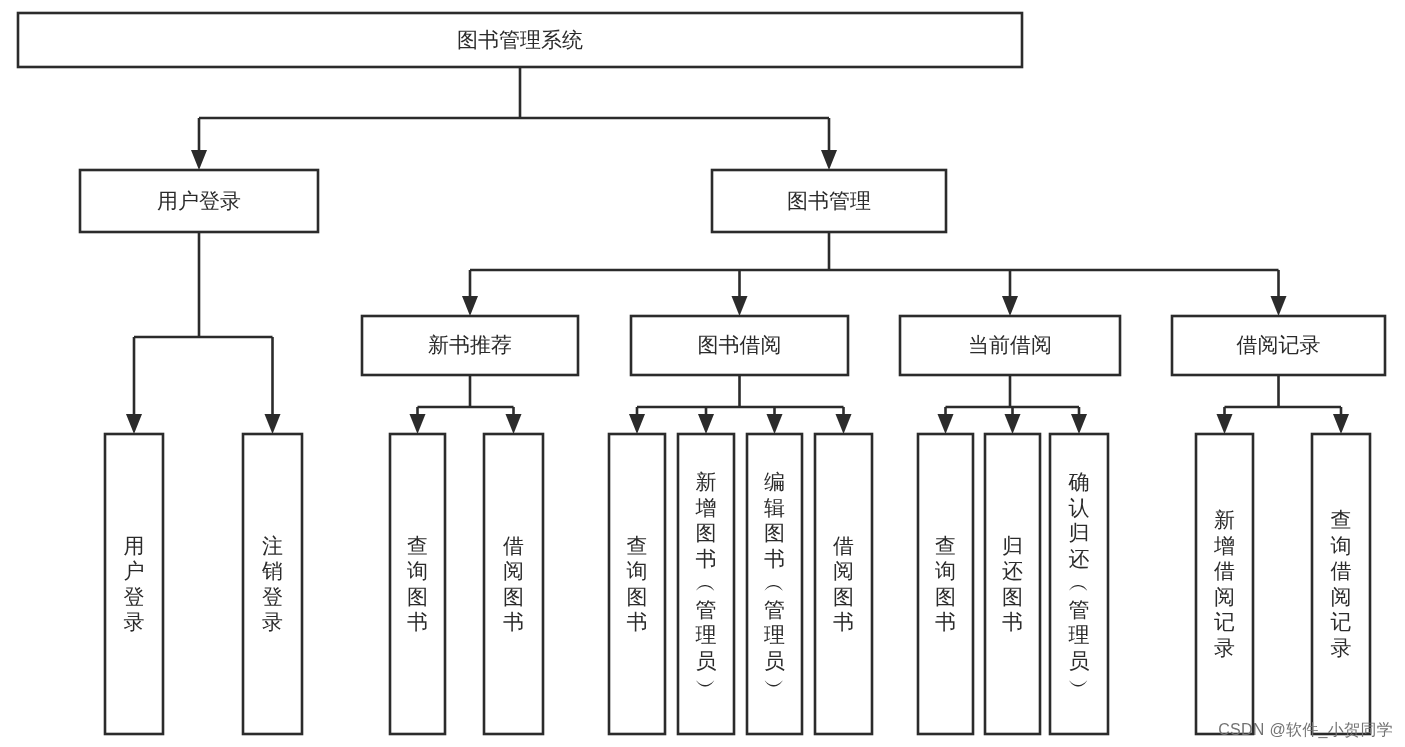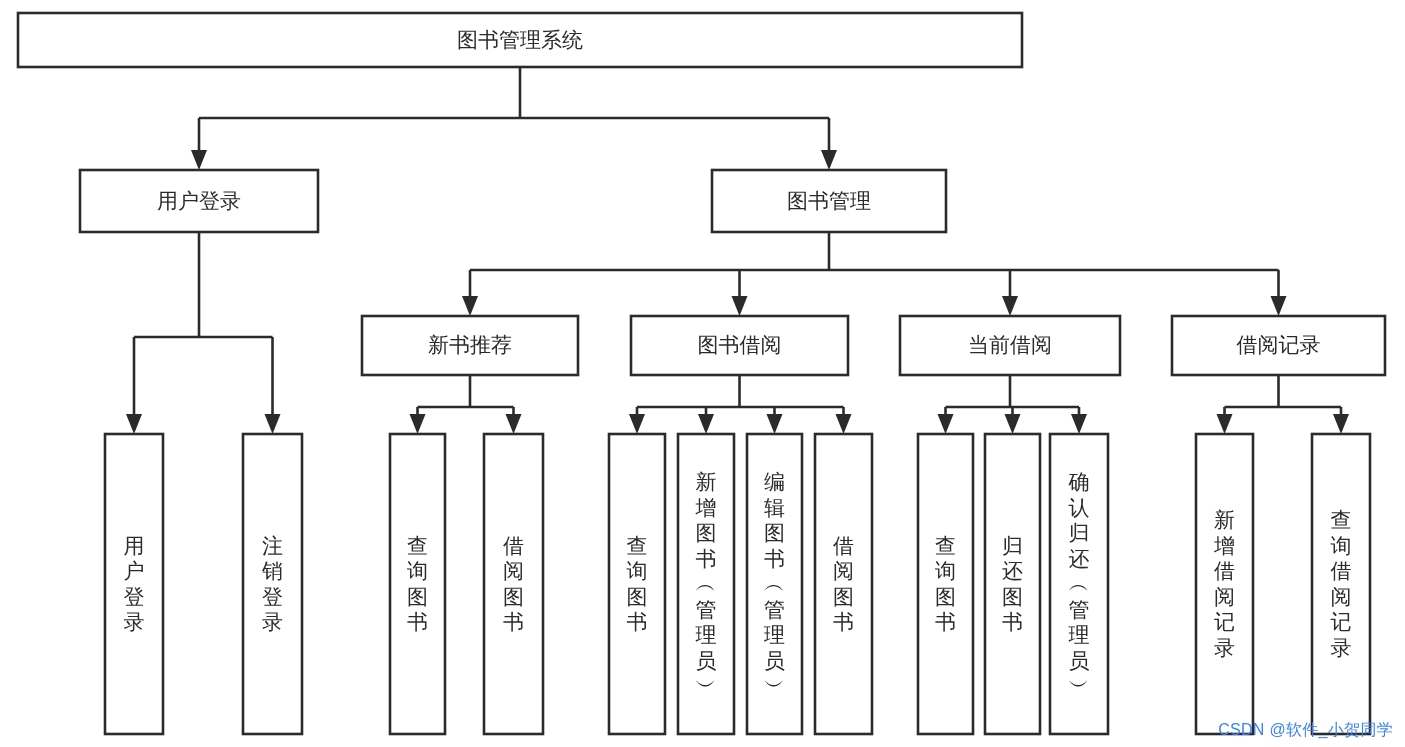--- a/index.html
+++ b/index.html
@@ -49,21 +49,21 @@
   .node-label-v {
     fill: #2b2b2b;
     font-family: "Liberation Sans", "DejaVu Sans", sans-serif;
     font-size: 21px;
     text-anchor: middle;
   }
   .watermark {
     position: absolute;
     right: 12px;
     bottom: 6px;
-    color: #3b82f6;
+    color: #737373;
     font-size: 16px;
     font-family: "Liberation Sans", "DejaVu Sans", sans-serif;
     white-space: nowrap;
     letter-spacing: 0.3px;
     pointer-events: none;
   }
 </style>
 </head>
 <body>
 

